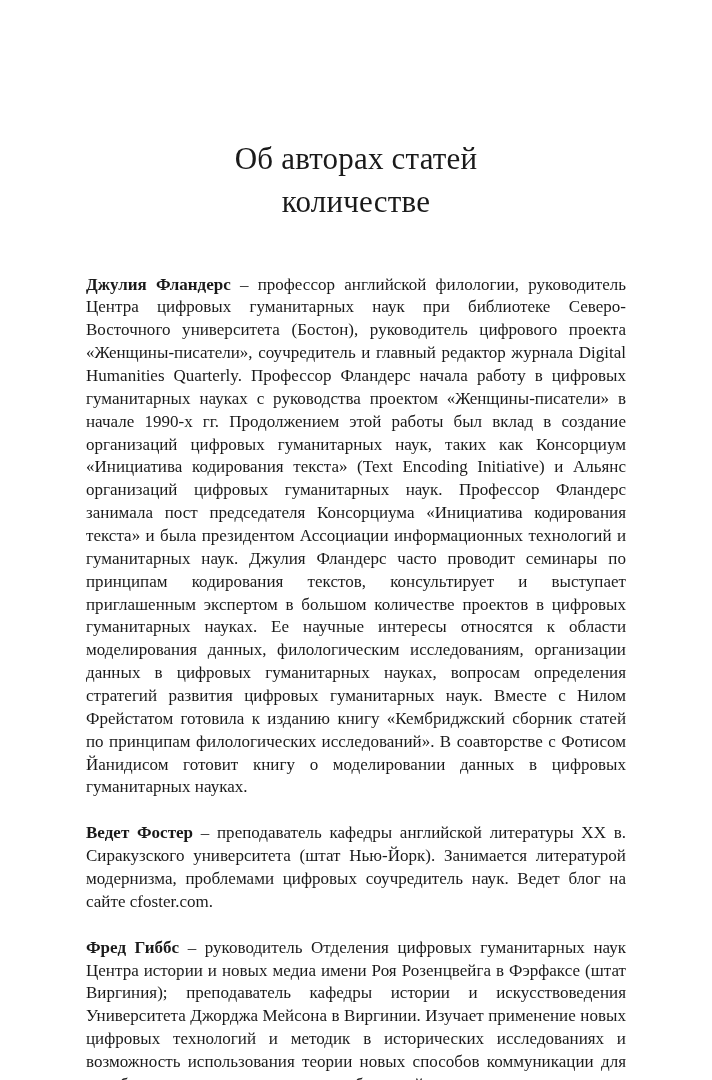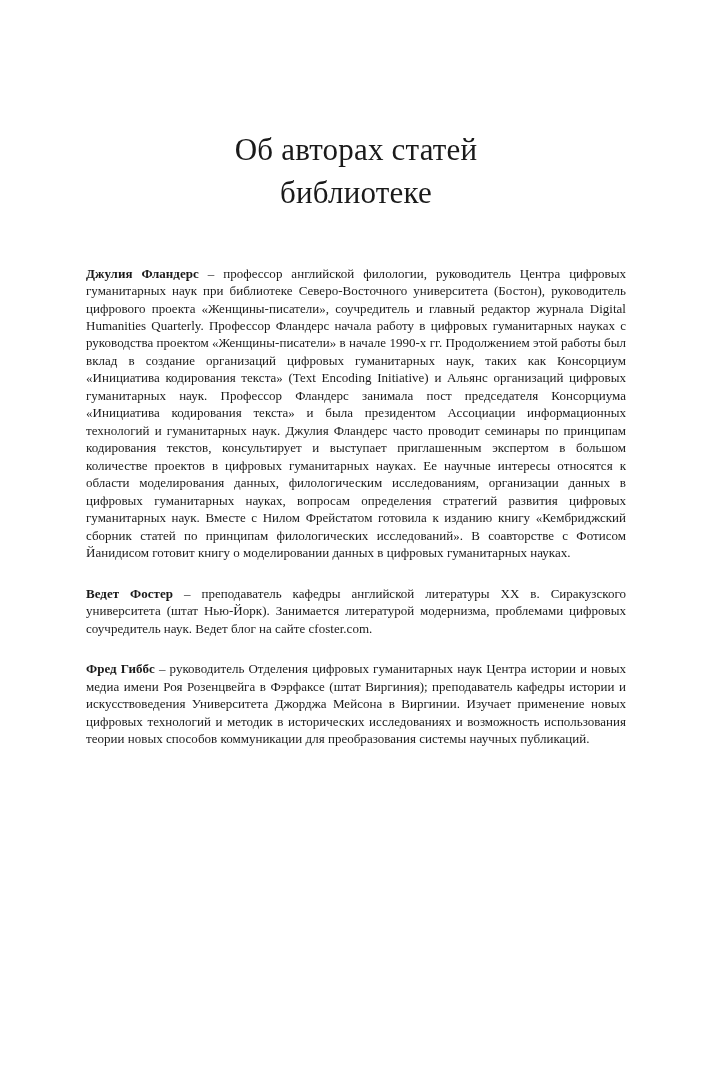--- a/index.html
+++ b/index.html
@@ -12,61 +12,61 @@
     height: 1080px;
     font-family: "Liberation Serif", "DejaVu Serif", serif;
     color: #1a1a1a;
     overflow: hidden;
   }
   .page {
     width: 712px;
     height: 1080px;
     position: relative;
     box-sizing: border-box;
-    padding: 3px 86px;
+    padding: 12px 86px;
   }
   .page-title {
     margin: 0;
     padding-top: 126px;
     font-size: 31px;
     font-weight: normal;
     line-height: 1.38;
     text-align: center;
     letter-spacing: 0.2px;
   }
   .title-line {
     display: block;
   }
   .body-block {
     margin-top: 50px;
   }
   p.entry {
     margin: 0 0 23px 0;
-    font-size: 13px;
+    font-size: 17px;
     line-height: 1.345;
     text-align: justify;
     text-justify: inter-word;
     letter-spacing: 0.02px;
     hyphens: manual;
   }
   p.entry:last-child {
     margin-bottom: 16px;
   }
   .person {
     font-weight: bold;
   }
 </style>
 </head>
 <body>
 
 <div class="page">
 
   <h1 class="page-title">
     <span class="title-line">Об авторах статей</span>
-    <span class="title-line">библиотеке</span>
+    <span class="title-line">количестве</span>
   </h1>
 
   <div class="body-block">
 
     <p class="entry"><span class="person">Джулия Фландерс</span><span> – профессор английской филологии, руководитель Центра цифровых гуманитарных наук при библиотеке Северо-Восточного университета (Бостон), руководитель цифрового проекта «Женщины-писатели», соучредитель и главный редактор журнала Digital Humanities Quarterly. Профессор Фландерс начала работу в цифровых гуманитарных науках с руководства проектом «Женщины-писатели» в начале 1990-х гг. Продолжением этой работы был вклад в создание организаций цифровых гуманитарных наук, таких как Консорциум «Инициатива кодирования текста» (Text Encoding Initiative) и Альянс организаций цифровых гуманитарных наук. Профессор Фландерс занимала пост председателя Консорциума «Инициатива кодирования текста» и была президентом Ассоциации информационных технологий и гуманитарных наук. Джулия Фландерс часто проводит семинары по принципам кодирования текстов, консультирует и выступает приглашенным экспертом в большом количестве проектов в цифровых гуманитарных науках. Ее научные интересы относятся к области моделирования данных, филологическим исследованиям, организации данных в цифровых гуманитарных науках, вопросам определения стратегий развития цифровых гуманитарных наук. Вместе с Нилом Фрейстатом готовила к изданию книгу «Кембриджский сборник статей по принципам филологических исследований». В соавторстве с Фотисом Йанидисом готовит книгу о моделировании данных в цифровых гуманитарных науках.</span></p>
 
     <p class="entry"><span class="person">Ведет Фостер</span><span> – преподаватель кафедры английской литературы XX в. Сиракузского университета (штат Нью-Йорк). Занимается литературой модернизма, проблемами цифровых соучредитель наук. Ведет блог на сайте cfoster.com.</span></p>
 
     <p class="entry"><span class="person">Фред Гиббс</span><span> – руководитель Отделения цифровых гуманитарных наук Центра истории и новых медиа имени Роя Розенцвейга в Фэрфаксе (штат Виргиния); преподаватель кафедры истории и искусствоведения Университета Джорджа Мейсона в Виргинии. Изучает применение новых цифровых технологий и методик в исторических исследованиях и возможность использования теории новых способов коммуникации для преобразования системы научных публикаций.</span></p>
 

